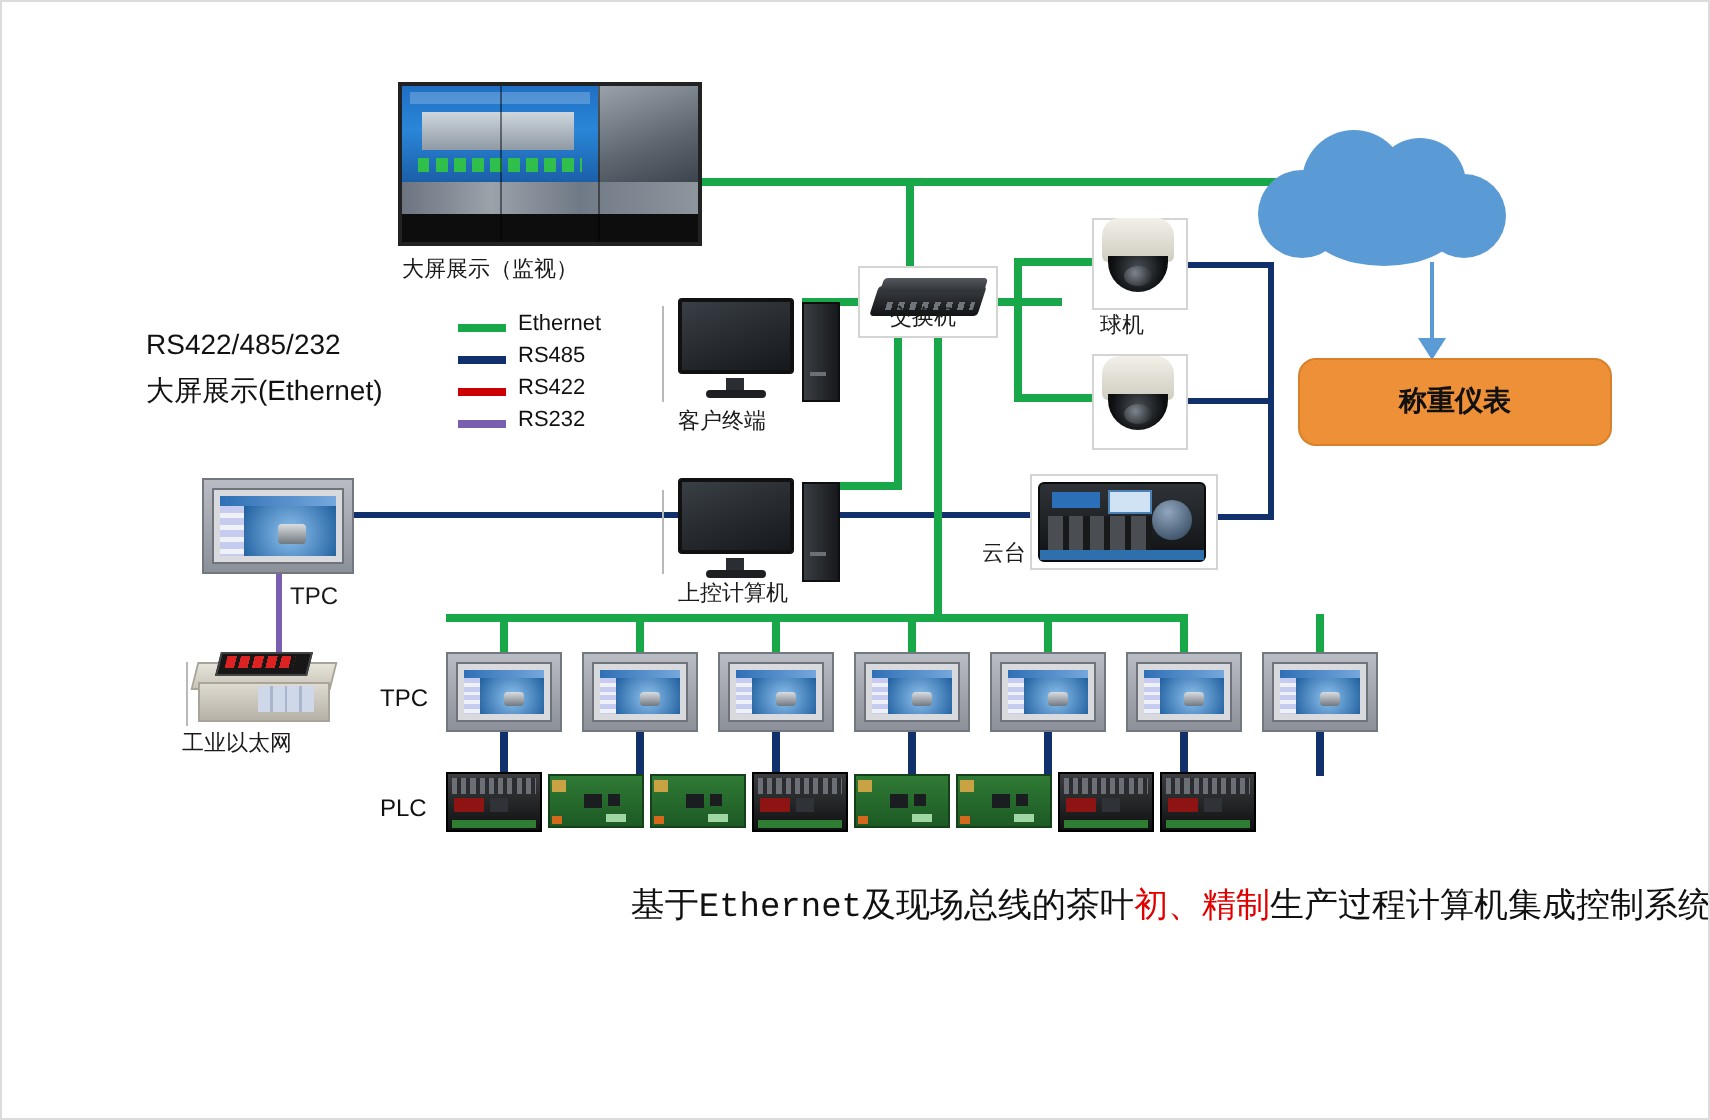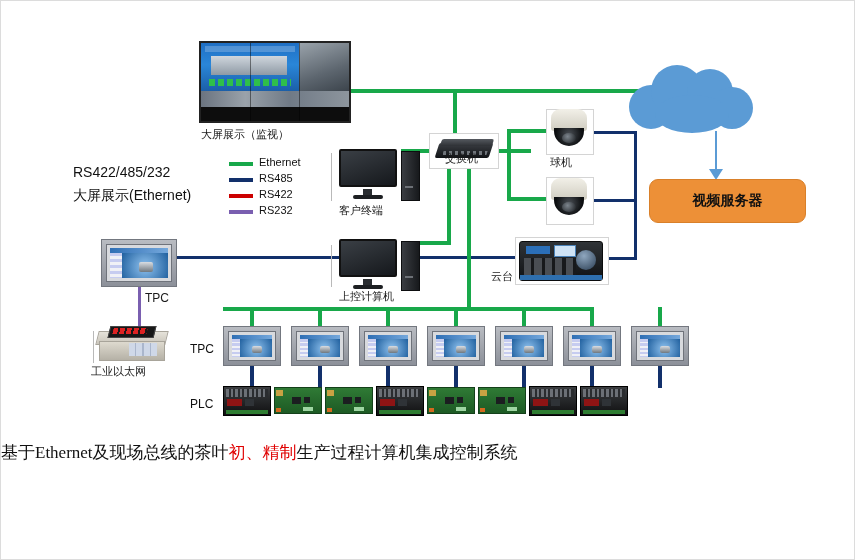--- a/index.html
+++ b/index.html
@@ -132,22 +132,22 @@
      background:repeating-linear-gradient(90deg,#cfd8e8 0 22%,#aab6cc 22% 26%),
                 repeating-linear-gradient(180deg,#cfd8e8 0 30%,#aab6cc 30% 35%);}
 
   
   #legend{position:absolute;left:228px;top:155px;}
   .lg-row{position:relative;height:16px;}
   .lg-sw{position:absolute;left:0;top:6px;width:24px;height:4px;}
   .lg-tx{position:absolute;left:30px;top:0;font-size:11px;color:#111;}
   .lbl-left{position:absolute;font-size:14px;color:#111;white-space:nowrap;}
 
-  #title{position:absolute;left:0;top:440px;width:855px;text-align:left;
-     font-size:17px;color:#111;font-family:Liberation Serif, serif;}
+  #title{position:absolute;left:0;top:440px;width:855px;text-align:right;
+     font-size:17px;color:#111;font-family:Liberation Mono, monospace;}
   .red{color:#e00000;}
   .rowlabel{position:absolute;font-size:12px;color:#111;}
 </style>
 </head>
 <body>
 
 <div id="page">
 
   <div class="ln eth" style="left:350px;top:88px;width:290px;height:4px;"></div>
 
@@ -198,21 +198,21 @@
   <div id="cloud">
     <div class="cbub" style="left:0;top:22px;width:44px;height:44px;"></div>
     <div class="cbub" style="left:22px;top:2px;width:52px;height:52px;"></div>
     <div class="cbub" style="left:58px;top:6px;width:46px;height:46px;"></div>
     <div class="cbub" style="left:82px;top:24px;width:42px;height:42px;"></div>
     <div class="cbub" style="left:26px;top:32px;width:74px;height:38px;"></div>
   </div>
   <div id="cloudarrow"></div>
   <div id="cloudarrowhead"></div>
   <div id="clientbox">
-    <div>视频服务器</div>
+    <div>称重仪表</div>
   </div>
 
   <div class="lbl-left" style="left:72px;top:163px;">RS422/485/232</div>
   <div class="lbl-left" style="left:72px;top:186px;">大屏展示(Ethernet)</div>
 
   <div id="legend">
     <div class="lg-row">
       <span class="lg-sw eth"></span>
       <span class="lg-tx">Ethernet</span>
     </div>

